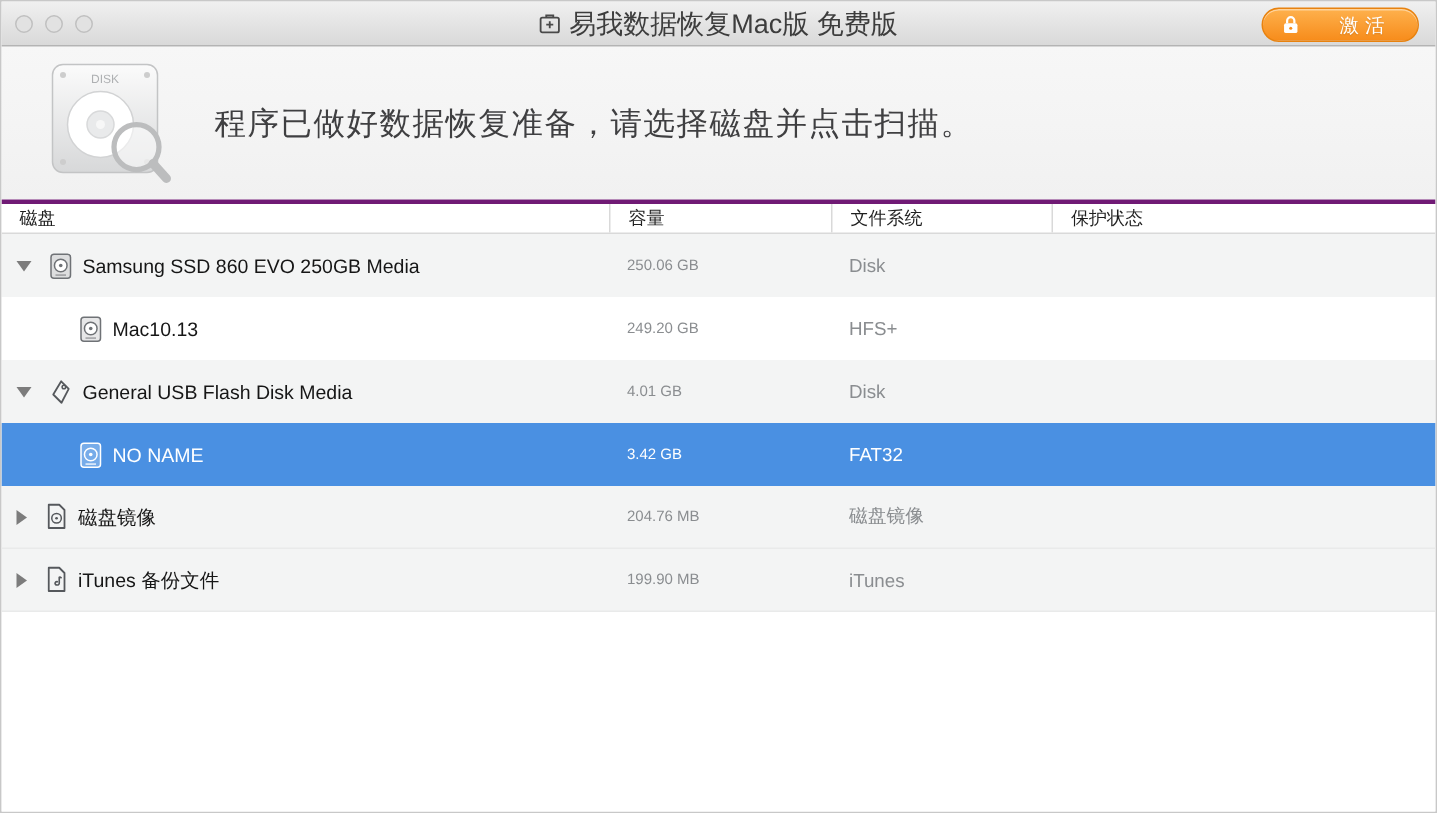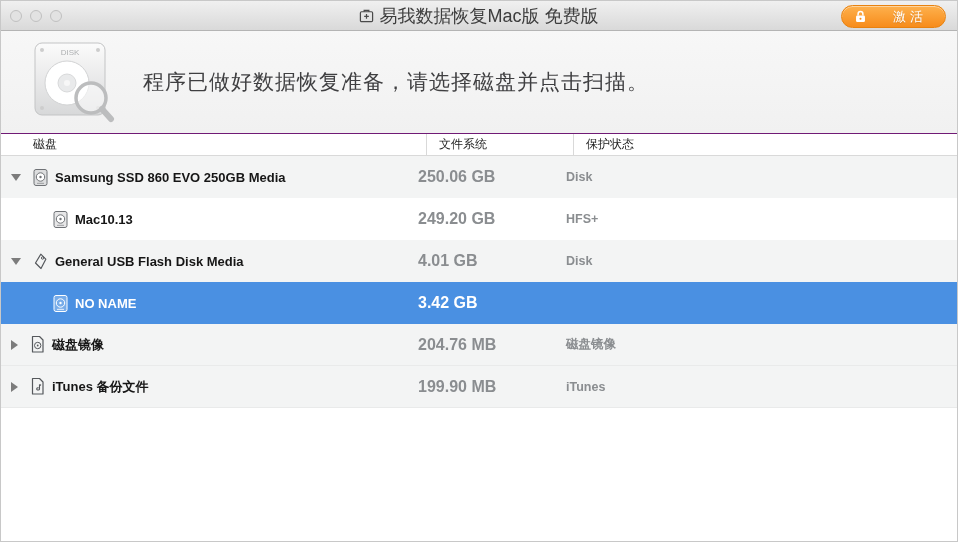--- a/index.html
+++ b/index.html
@@ -42,33 +42,33 @@
   .banner {
     height:102px; background:linear-gradient(#f7f7f7,#f1f1f1);
     display:flex; align-items:center; padding-left:28px;
   }
   .banner-icon { width:96px; height:82px; position:relative; flex:0 0 auto; }
   .banner-msg { font-size:21px; color:#3f3f41; margin-left:18px; letter-spacing:1px; }
 
   
   .thead {
     display:flex; height:23px; background:#ffffff;
-    border-top:1px solid #701a75; border-bottom:1px solid #d9d9d9;
-    font-size:12px; color:#1f1f1f;padding-left:20px;
+    border-top:3px solid #701a75; border-bottom:1px solid #d9d9d9;
+    font-size:12px; color:#1f1f1f;
   }
   .thead .th { display:flex; align-items:center; padding-left:12px; }
   .th.c0 { width:405px; }
   .th.c1 { width:148px; border-left:1px solid #d9d9d9; }
   .th.c2 { width:147px; border-left:1px solid #d9d9d9; }
   .th.c3 { flex:1; border-left:1px solid #d9d9d9; }
 
   .row { display:flex; height:42px; align-items:center; font-size:13px; cursor:default; }
-  .row .cell { display:flex; align-items:center; height:100%;font-weight:bold; }
+  .row .cell { display:flex; align-items:center; height:100%; }
   .cell.name  { width:405px; color:#161616; }
-  .cell.cap   { width:148px; padding-left:12px; color:#8a8d90; font-size:16px; }
+  .cell.cap   { width:148px; padding-left:12px; color:#8a8d90; font-size:10px; }
   .cell.fs    { width:147px; padding-left:12px; color:#8a8d90; font-size:12.5px; }
   .cell.prot  { flex:1; }
 
   .row.shade { background:#f3f4f4; }
   .row.white { background:#ffffff; }
   .row.sep-bottom { border-bottom:1px solid #e9eaea; }
   .row.selected { background:#4a90e2;text-align:right; }
   .row.selected .cell.name,
   .row.selected .cell.cap,
   .row.selected .cell.fs { color:#ffffff; }
@@ -135,20 +135,21 @@
           <circle cx="62" cy="57" r="15" fill="rgba(255,255,255,0.55)" stroke="#bcbdbe" stroke-width="3.5"></circle>
           <line x1="73" y1="68" x2="82" y2="78" stroke="#bcbdbe" stroke-width="6" stroke-linecap="round"></line>
         </g>
       </svg>
     </div>
     <div class="banner-msg">程序已做好数据恢复准备，请选择磁盘并点击扫描。</div>
   </div>
 
   <div class="thead">
     <div class="th c0">磁盘</div>
+    <div class="th c1">容量</div>
     <div class="th c2">文件系统</div>
     <div class="th c3">保护状态</div>
   </div>
 
   <div class="row shade">
     <div class="cell name">
       <span class="tri down"></span>
       <svg class="drive-icon" viewBox="0 0 17 19">
         <rect x="2" y="1.5" width="13" height="16" rx="2" fill="rgba(120,123,127,0.18)" stroke="currentColor"></rect>
         <circle cx="8.5" cy="9" r="4.2" fill="#ffffff" stroke="currentColor"></circle>
@@ -197,20 +198,21 @@
       <span class="tri spacer"></span>
       <svg class="drive-icon" viewBox="0 0 17 19">
         <rect x="2" y="1.5" width="13" height="16" rx="2" fill="rgba(255,255,255,0.25)" stroke="currentColor"></rect>
         <circle cx="8.5" cy="9" r="4.2" fill="none" stroke="currentColor"></circle>
         <circle cx="8.5" cy="9" r="1.2" fill="currentColor"></circle>
         <rect x="5" y="14.8" width="7" height="1.2" fill="currentColor" opacity=".7"></rect>
       </svg>
       <span>NO NAME</span>
     </div>
     <div class="cell cap">3.42 GB</div>
+    <div class="cell fs">FAT32</div>
     <div class="cell prot"></div>
   </div>
 
   <div class="row shade sep-bottom">
     <div class="cell name">
       <span class="tri right"></span>
       <svg class="drive-icon" viewBox="0 0 17 19" style="color:#55585c">
         <path d="M3.5 1.5 h7 l3.5 3.5 v12 h-10.5 Z" fill="none" stroke="currentColor" stroke-width="1.2" stroke-linejoin="round"></path>
         <circle cx="8.7" cy="10.5" r="3.2" fill="none" stroke="currentColor"></circle>
         <circle cx="8.7" cy="10.5" r="0.9" fill="currentColor"></circle>

